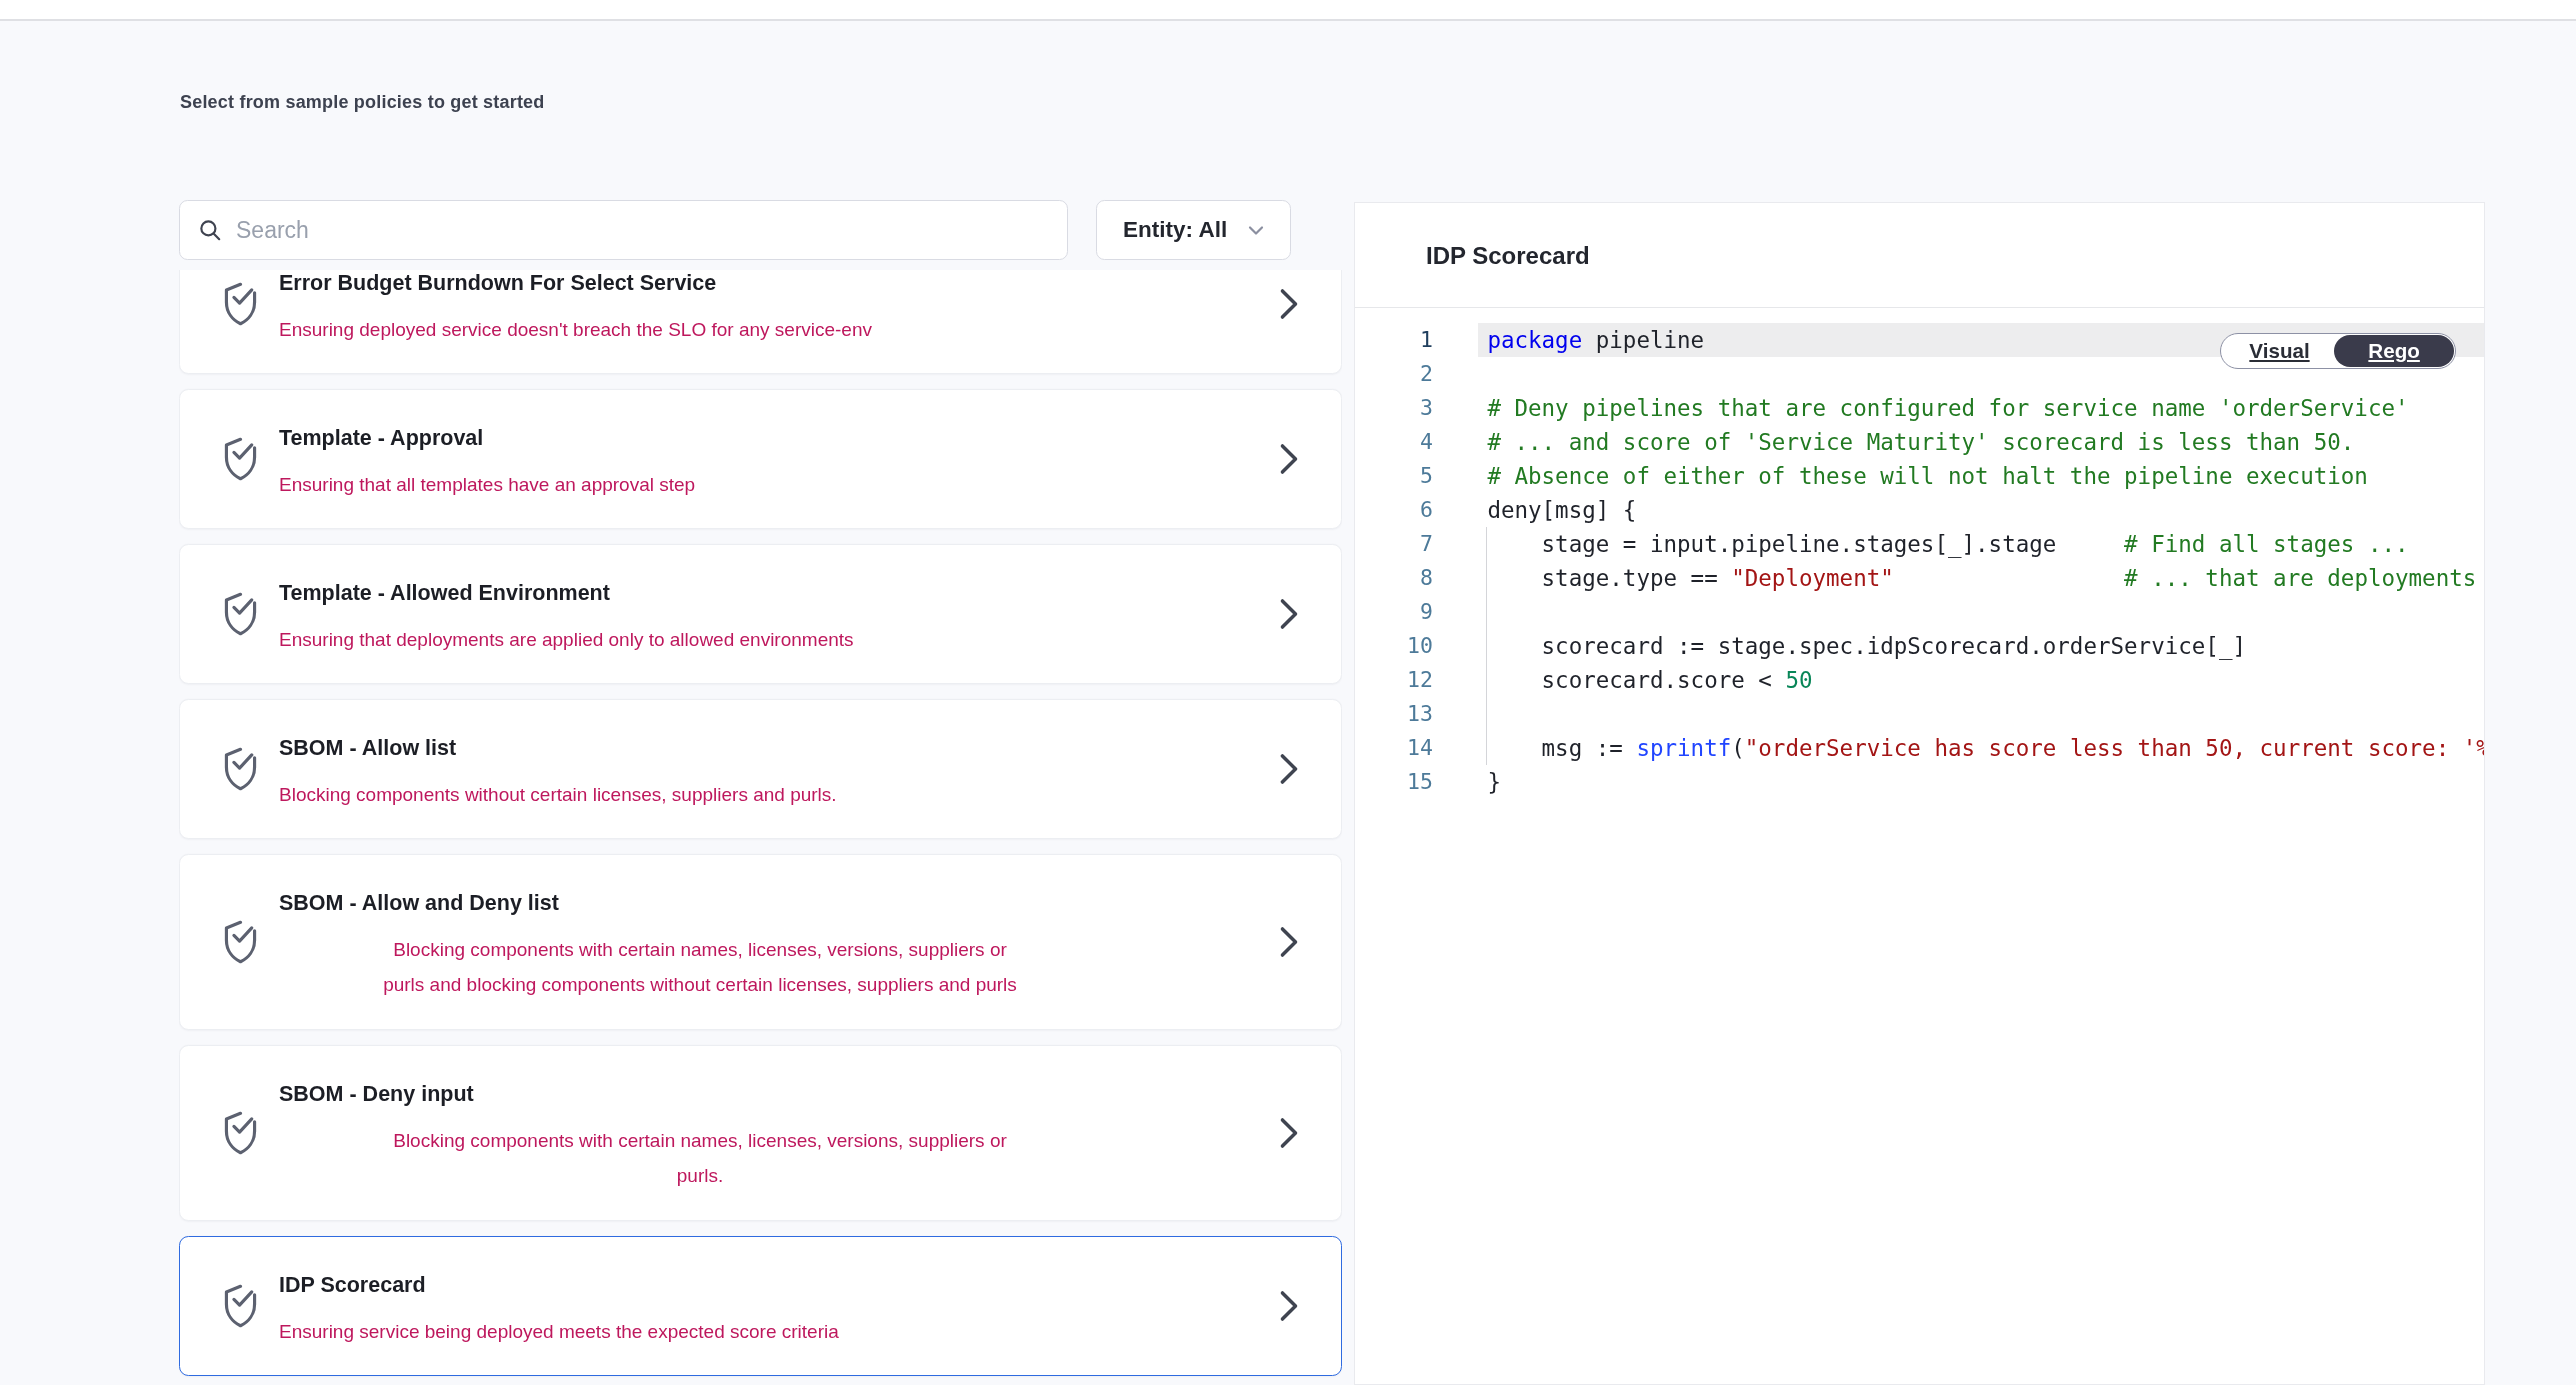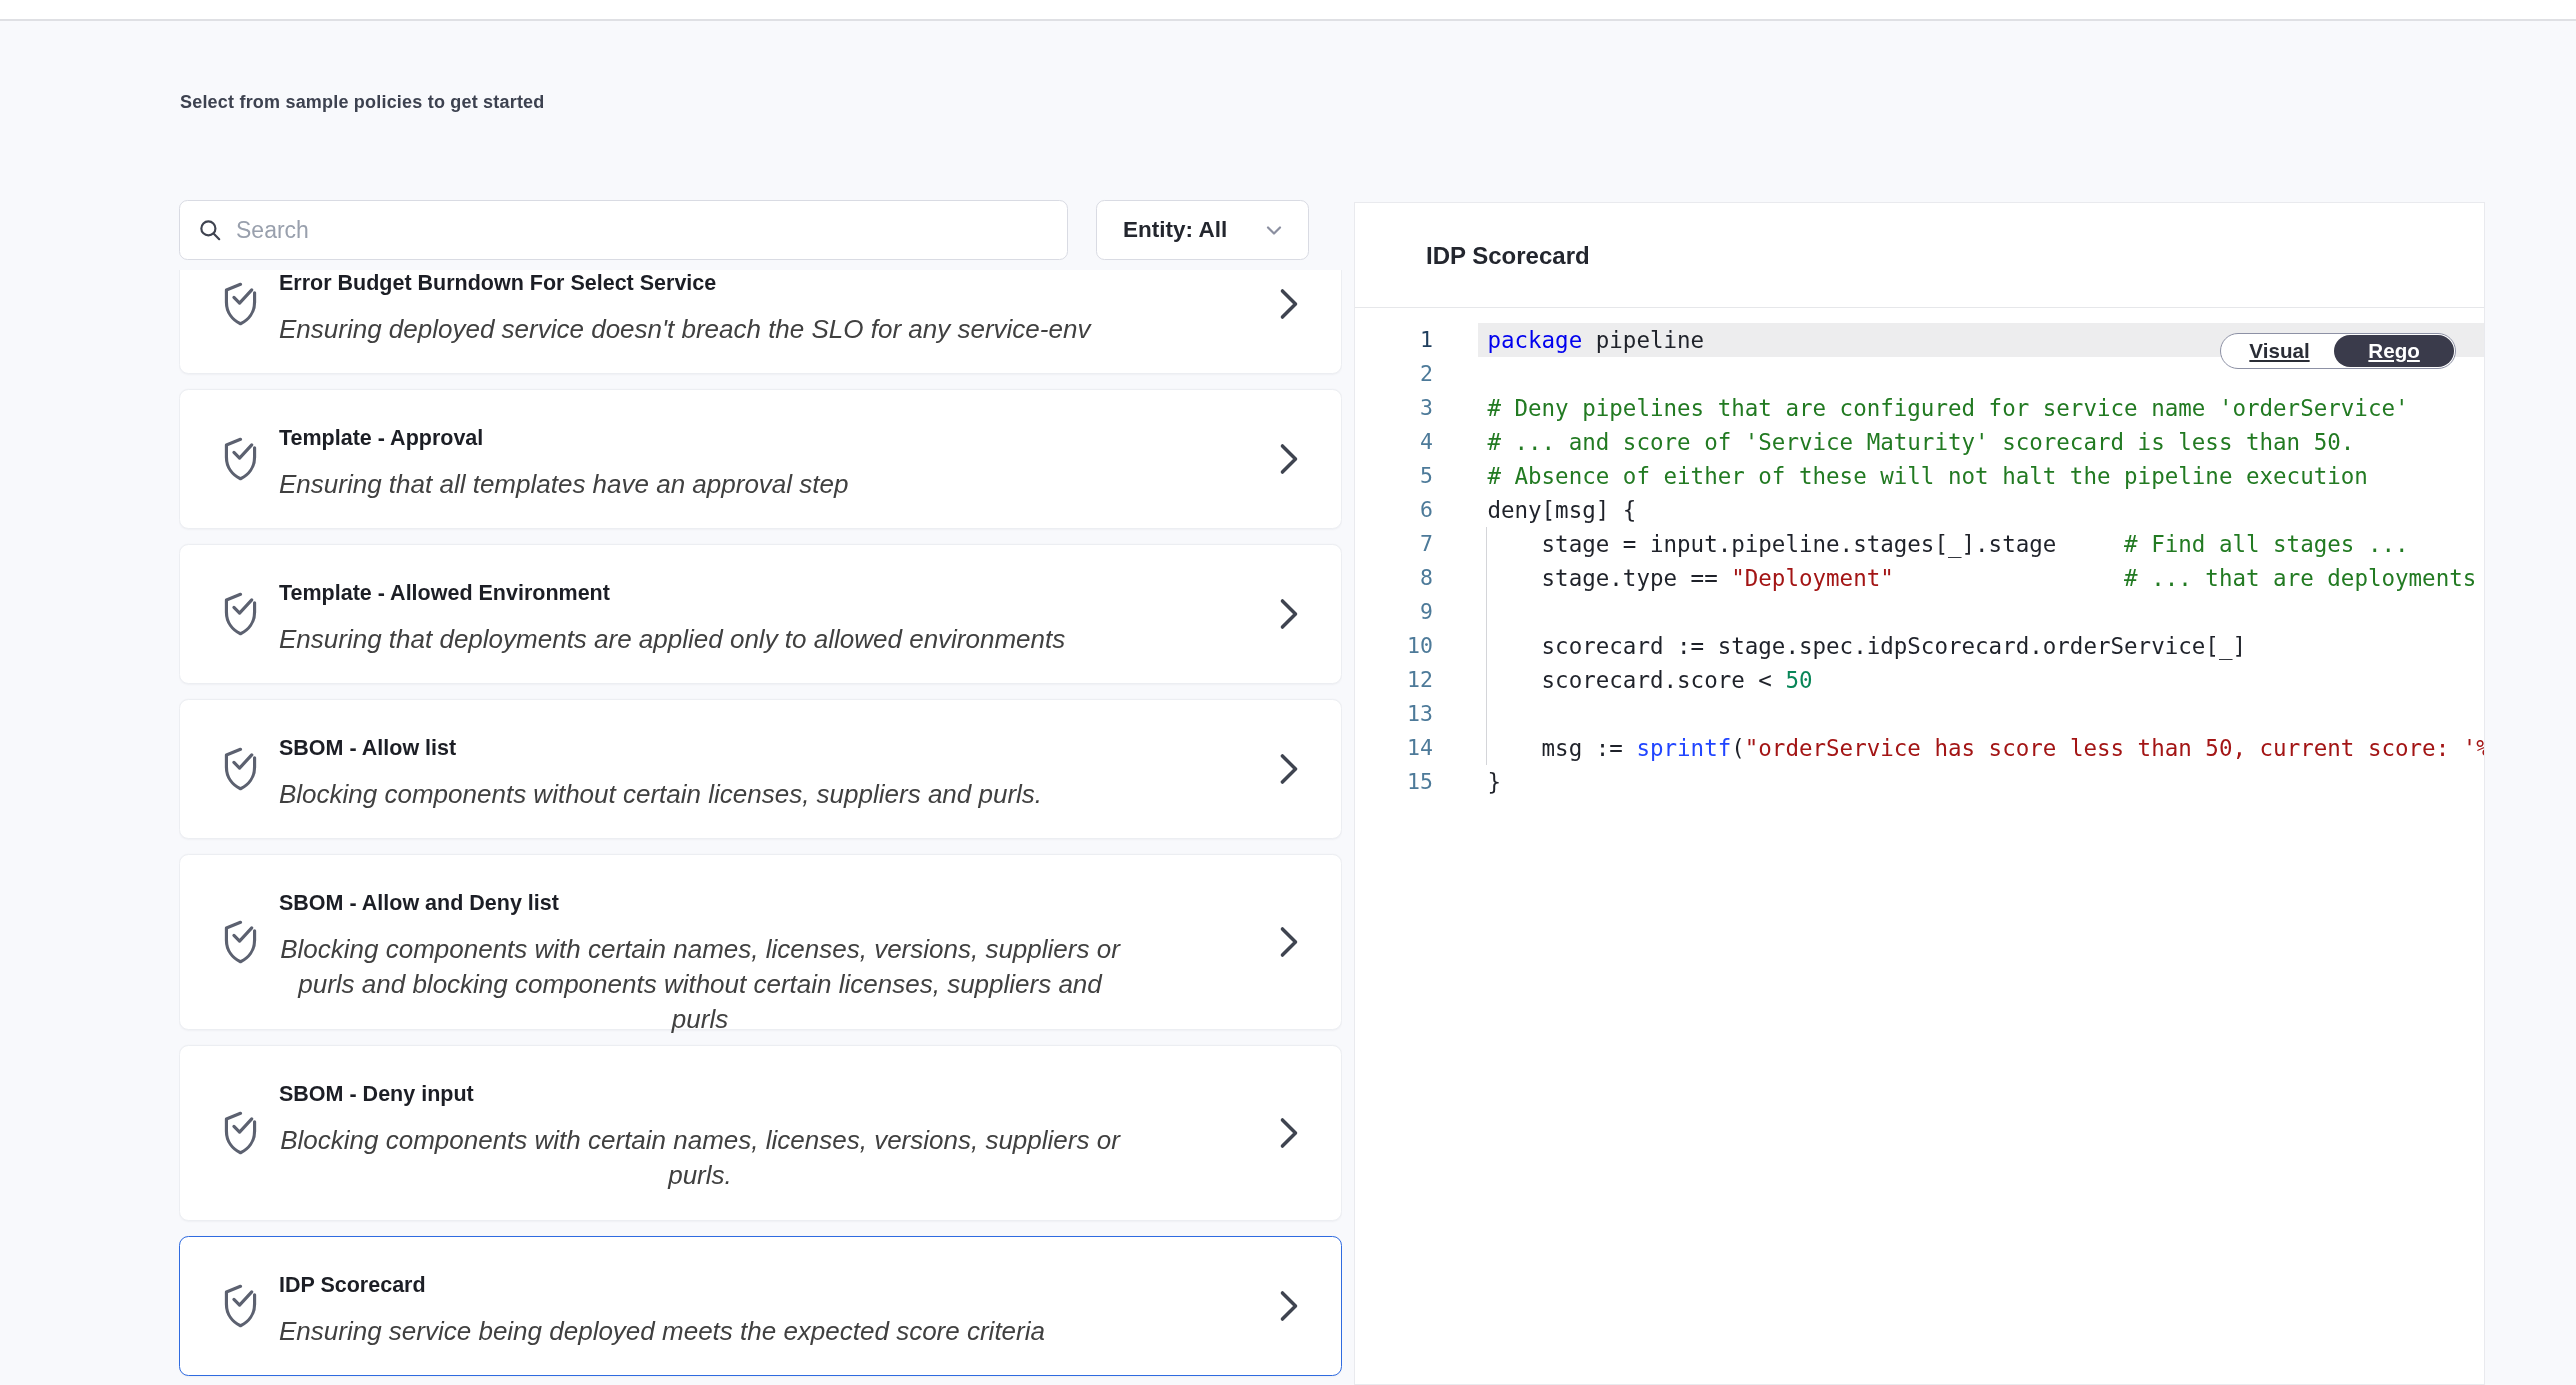--- a/index.html
+++ b/index.html
@@ -25,21 +25,21 @@
     display:flex; align-items:center; padding:0 17px;
   }
   .search-box svg { flex:0 0 auto; }
   .search-input {
     border:none; outline:none; flex:1; margin-left:13px;
     font-family:"Liberation Sans", sans-serif;
     font-size:23px; color:#4c1d95; background:transparent;
   }
   .search-input::placeholder { color:#99a0ad; }
   .entity-select {
-    position:absolute; left:1096px; top:200px; width:213px; height:60px;
+    position:absolute; left:1096px; top:200px; width:195px; height:60px;
     background:#fff; border:0.9px solid #d9dbe3; border-radius:8.4px;
     display:flex; align-items:center; justify-content:space-between;
     padding:0 22.5px 0 26px; cursor:pointer;
   }
   .entity-label { font-size:22.5px; font-weight:600; color:#23262e; }
   
   .list-viewport {
     position:absolute; left:179px; top:270px; width:1163px; height:1116px;
     overflow:hidden;
   }
@@ -55,21 +55,21 @@
   .card .shield {
     position:absolute; left:38px; top:50%; transform:translateY(-50%);
     width:45px; height:49px; display:flex; align-items:center; justify-content:center;
   }
   .card-title {
     position:absolute; left:99px; top:34px;
     font-size:21.5px; font-weight:700; color:#1c1e25; line-height:28px;
   }
   .card-desc {
     position:absolute; left:99px; top:77px; width:842px;
-    font-size:26px; color:#404040; line-height:35px; white-space:pre-line;font-style:italic;
+    font-size:19px; color:#be185d; line-height:35px; white-space:pre-line;
   }
   .card .chev {
     position:absolute; right:39px; top:50%; transform:translateY(-50%);
     width:28px; height:34px; display:flex; align-items:center; justify-content:center;
   }
   
   .panel {
     position:absolute; left:1354px; top:202px; width:1131px; height:1183px;
     background:#ffffff; border:0.9px solid #e9eaee; overflow:hidden;
   }

